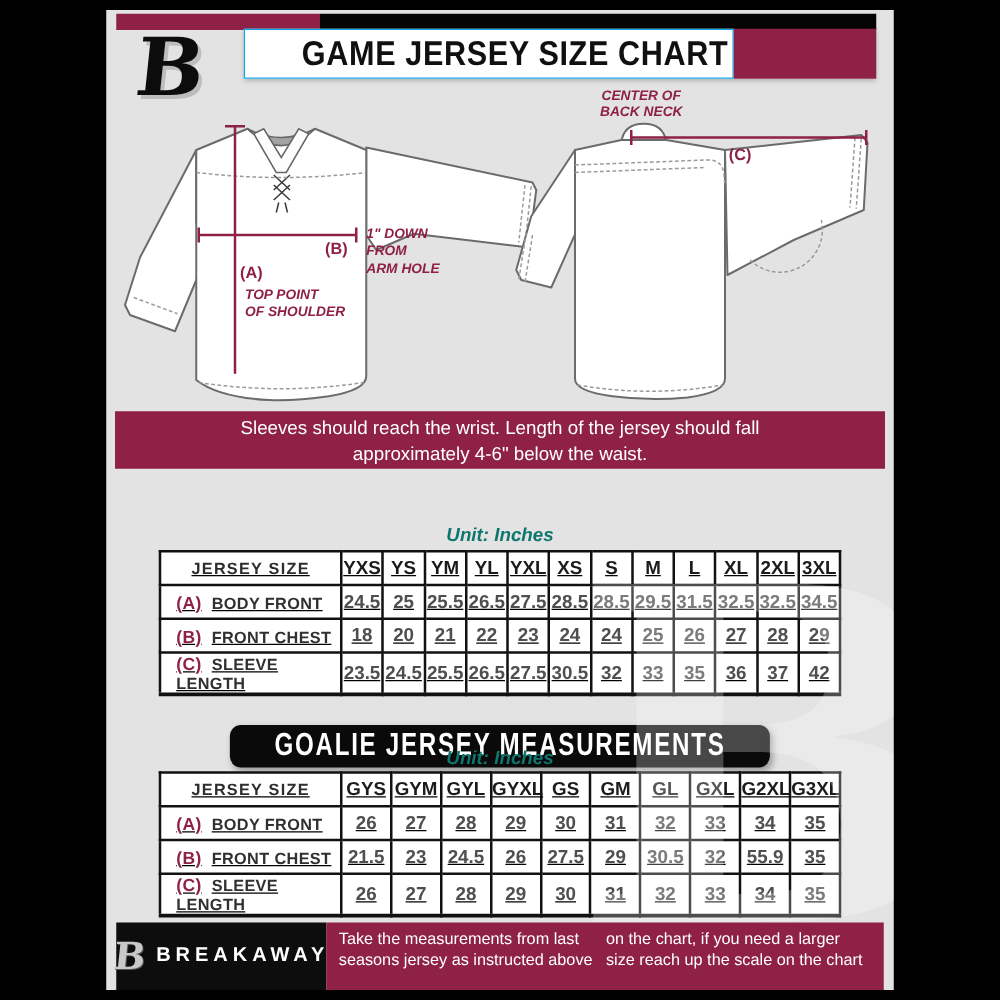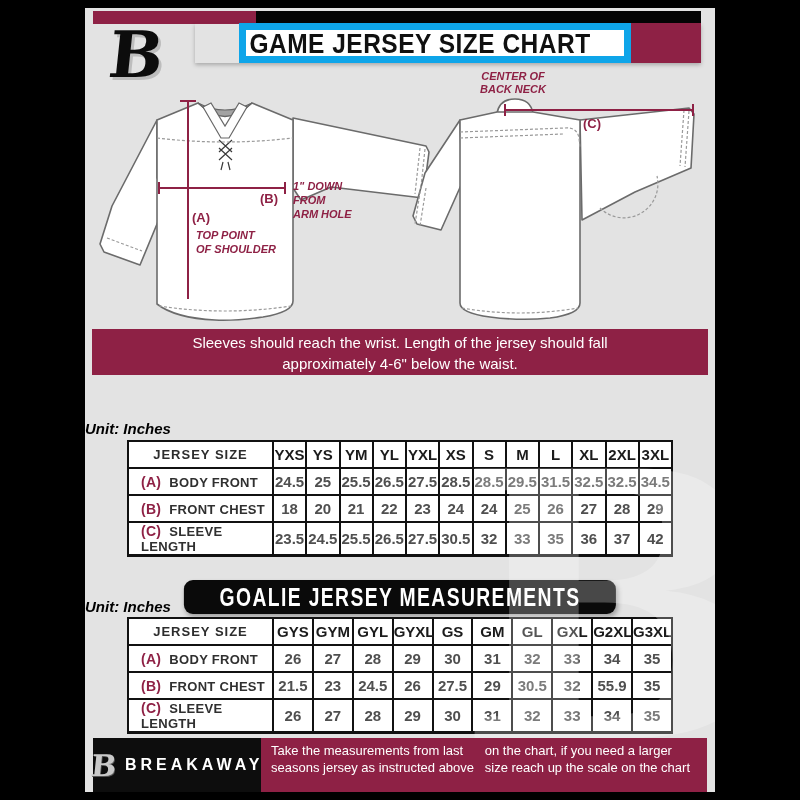--- a/index.html
+++ b/index.html
@@ -21,22 +21,22 @@
   .topbar{position:absolute;left:8px;top:3px;width:608px;height:13px;display:flex;}
   .topbar-maroon{width:163px;background:var(--accent);}
   .topbar-black{flex:1;background:#050505;}
   .logo-b{
     position:absolute;left:16px;top:12px;width:70px;height:72px;
     font-family:"DejaVu Serif",serif;font-size:64px;font-weight:bold;line-height:70px;
     color:#0c0c0c;transform:skewX(-6deg);text-shadow:3px 3px 0 #bdbdbd;text-align:center;
   }
   .title-band{position:absolute;left:110px;top:15px;width:506px;height:40px;display:flex;box-shadow:0 2px 4px rgba(0,0,0,.25);}
   .title-white{
-    width:392px;background:#fff;border:7px solid #0ea5e9;box-sizing:border-box;
-    display:flex;align-items:center;justify-content:flex-start;margin-left:44px;
+    width:392px;background:#fff;border:1px solid #0ea5e9;box-sizing:border-box;
+    display:flex;align-items:center;justify-content:flex-end;
   }
   .title-text{font-size:25px;font-weight:bold;color:#101010;letter-spacing:.5px;transform:scale(.98,1.1);white-space:nowrap;}
   .title-maroon{flex:1;background:var(--accent);}
   
   .diagram{position:absolute;}
   .mk-line{stroke:var(--accent);stroke-width:2;fill:none;}
   .mk-key{fill:var(--accent);font-size:13px;font-weight:bold;font-family:"Liberation Sans",sans-serif;}
   .mk-cap{fill:var(--accent);font-size:11px;font-weight:bold;font-style:italic;font-family:"Liberation Sans",sans-serif;}
   .jersey{fill:#ffffff;stroke:#6b6b6b;stroke-width:1.6;stroke-linejoin:round;}
   .seam{fill:none;stroke:#9a9a9a;stroke-width:1.2;stroke-dasharray:3 2;}
@@ -48,26 +48,26 @@
     display:flex;flex-direction:column;justify-content:flex-end;
   }
   
   .pill{
     position:absolute;left:50%;transform:translateX(-50%);
     background:var(--pill);color:#fff;border-radius:9px;padding:5px 20px;
     box-shadow:2px 3px 5px rgba(0,0,0,.3);white-space:nowrap;
   }
   .pill-text{display:inline-block;font-size:21px;font-weight:bold;letter-spacing:1.5px;transform:scale(.92,1.22);}
   .unit{
-    position:absolute;left:0;width:100%;text-align:left;
-    font-style:italic;font-weight:bold;color:#000000;font-size:15px;
+    position:absolute;left:0;width:100%;text-align:center;
+    font-style:italic;font-weight:bold;color:#0f766e;font-size:15px;
   }
   
   .size-table{position:absolute;left:42px;width:546px;}
-  .size-table table{border-collapse:collapse;table-layout:fixed;width:100%;border:2px solid #111;border-bottom-width:3px;}
+  .size-table table{border-collapse:collapse;table-layout:fixed;width:100%;border:2px solid #111;border-bottom-width:3px;text-decoration:underline;}
   .size-table th,.size-table td{
     border:2px solid #111;height:25px;text-align:center;vertical-align:middle;
     background:#fff;padding:0;
   }
   .size-table .corner{width:143px;font-size:13px;letter-spacing:1px;font-weight:600;color:#2d2d2d;}
   .size-table .sizecol{font-size:15px;font-weight:bold;color:#1b1b1b;margin-top:32px;}
   .size-table .rowlabel{text-align:left;padding-left:12px;font-size:13px;font-weight:bold;color:#303030;letter-spacing:.3px;}
   .size-table .rowkey{color:var(--accent);font-size:14px;font-weight:bold;margin-right:8px;}
   .size-table td{font-size:15px;font-weight:600;color:#4f4f4f;}
   

